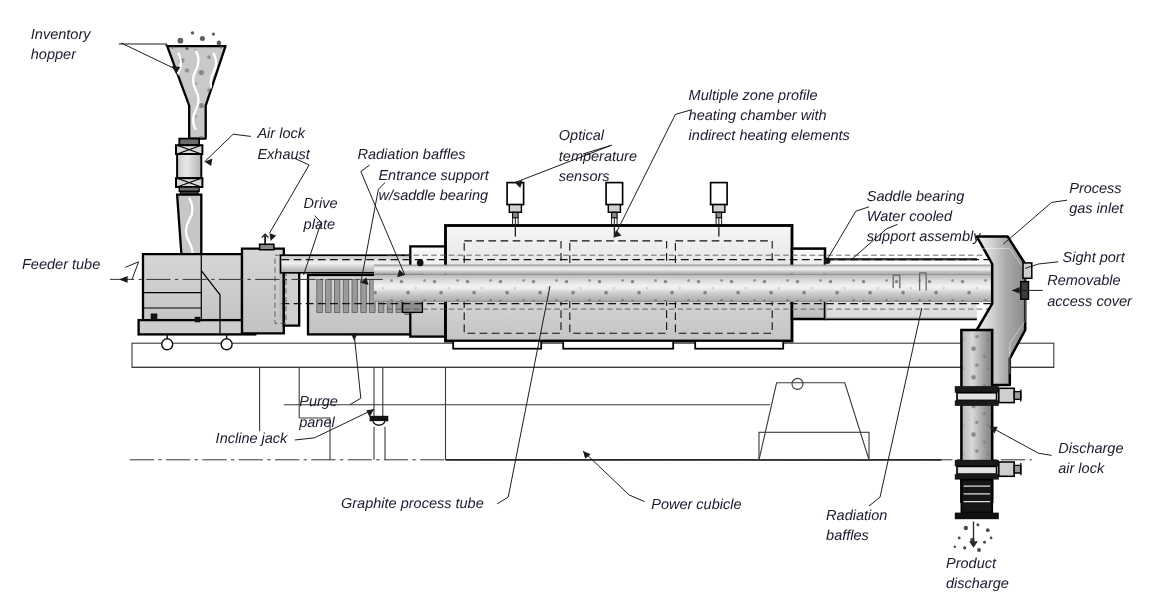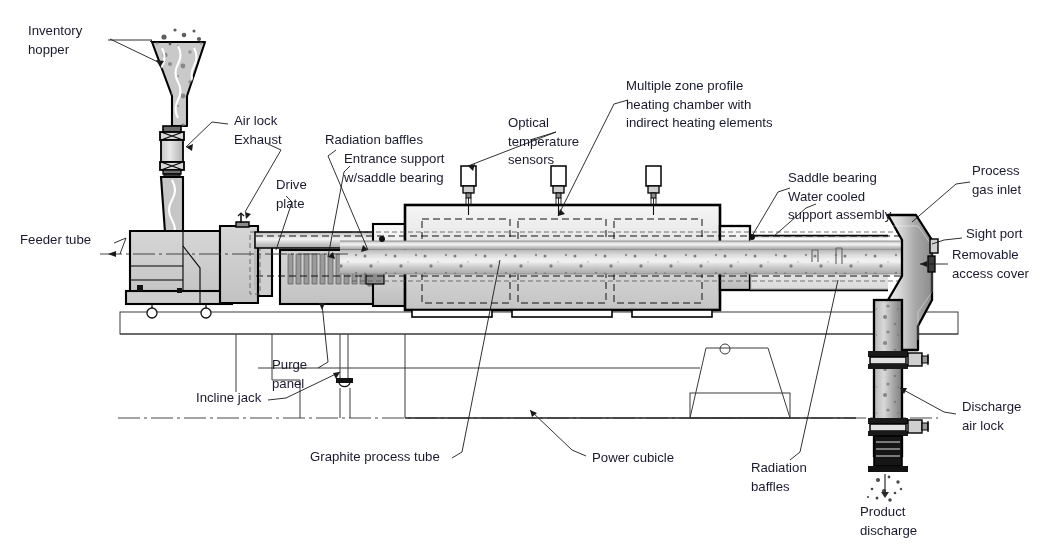--- a/index.html
+++ b/index.html
@@ -12,20 +12,21 @@
     width: 1060px; height: 553px;
     font-family: "Liberation Sans", sans-serif;
     overflow: hidden;
     position: relative;
   }
   #diagram-root {
     position: relative;
     width: 1060px;
     height: 553px;
     background: #ffffff;
+    font-style: italic;
   }
   svg#schematic {
     position: absolute;
     top: 0; left: 0;
     width: 1060px;
     height: 553px;
     display: block;
   }
   .lbl {
     font-family: "Liberation Sans", sans-serif;

